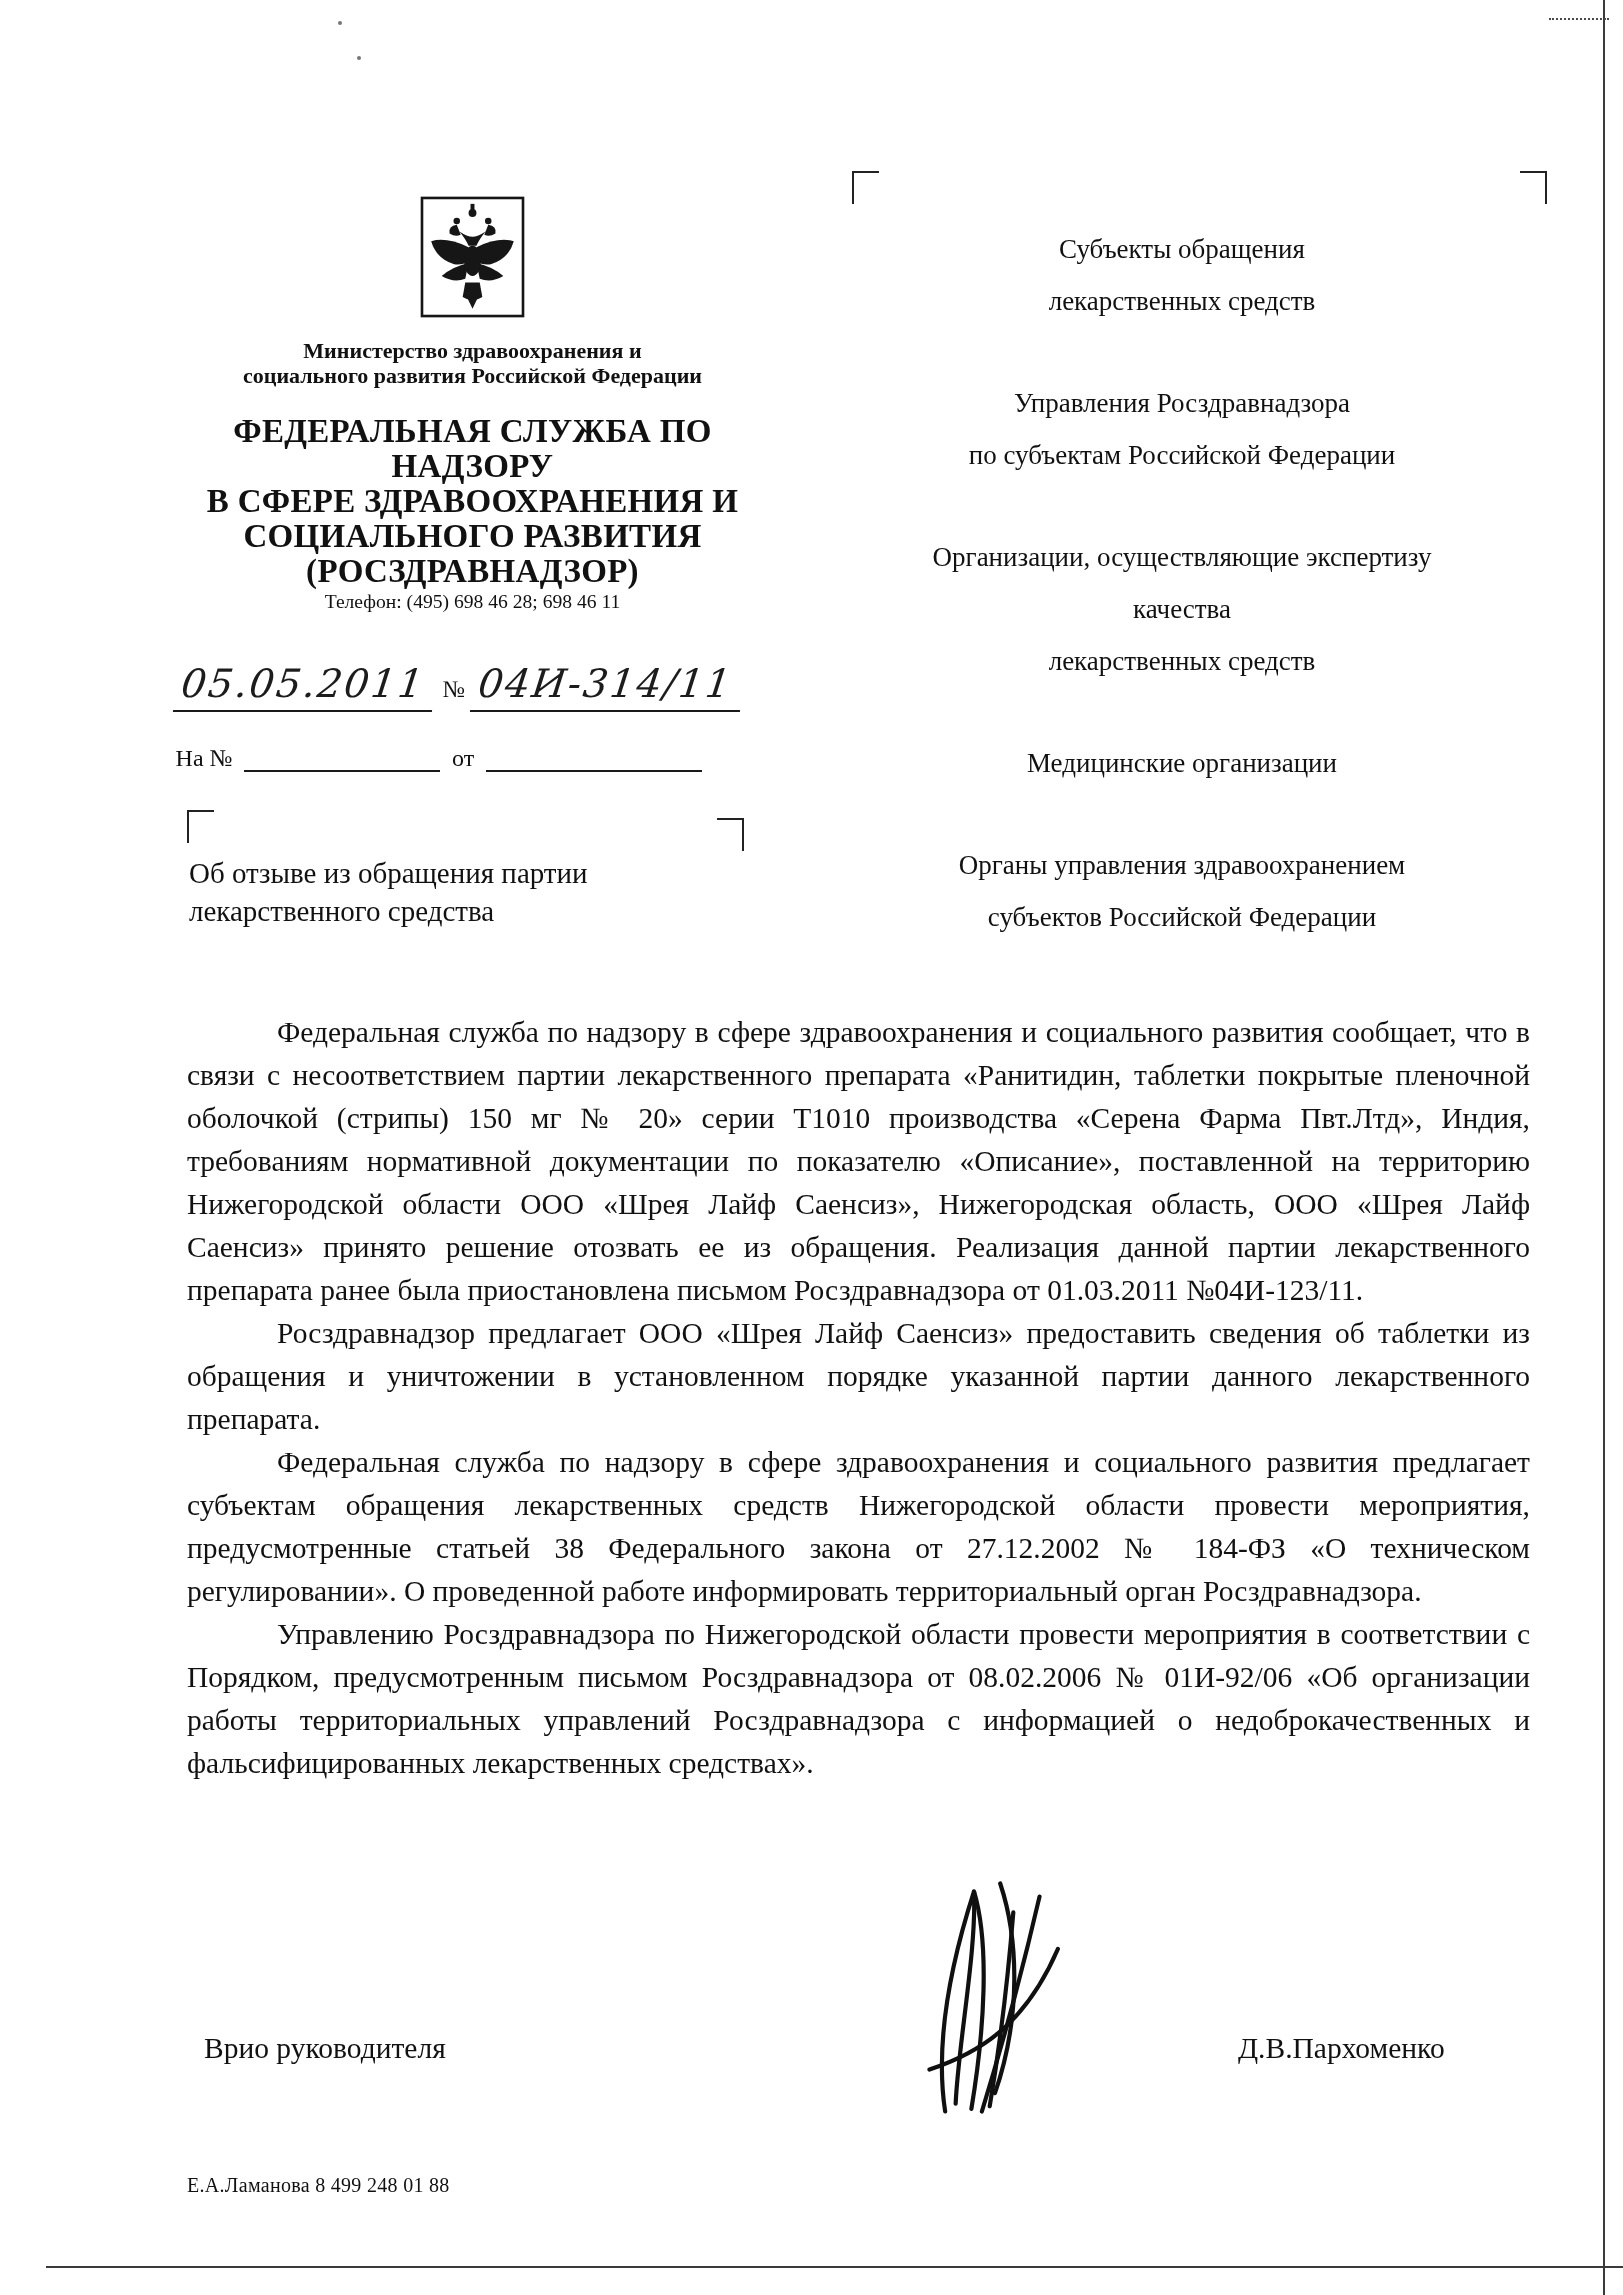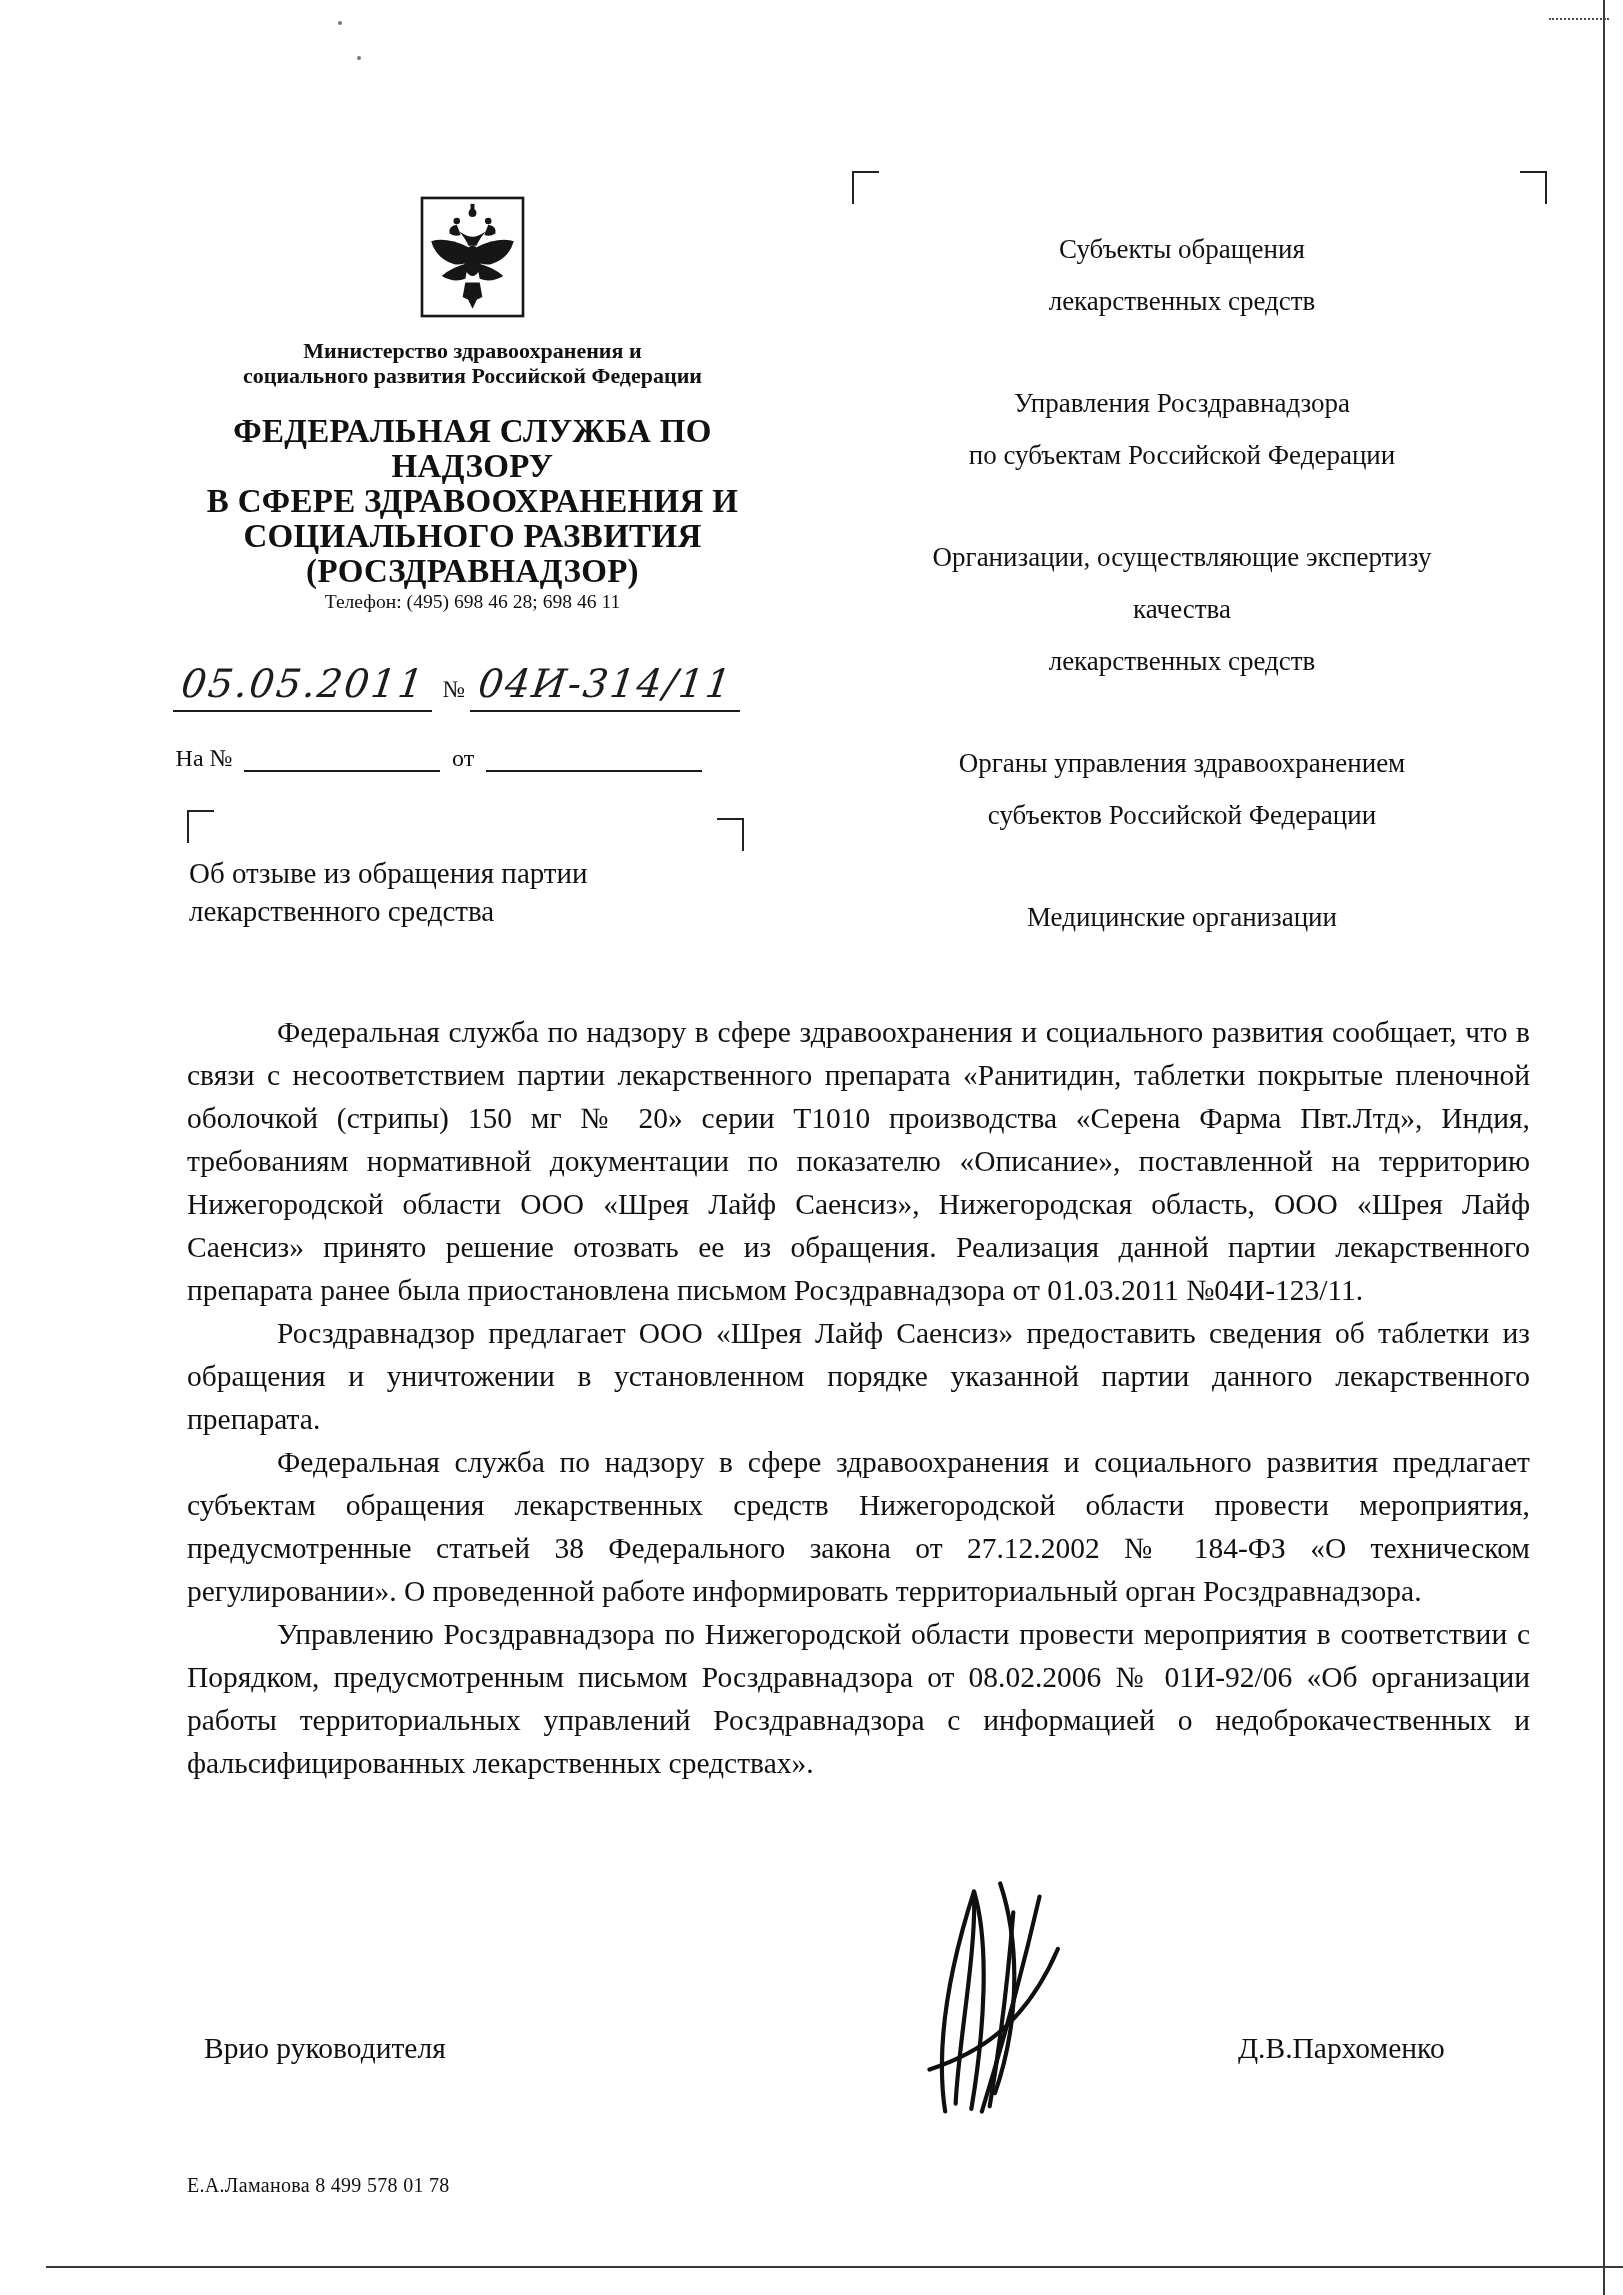--- a/index.html
+++ b/index.html
@@ -132,23 +132,23 @@
   </div>
 
   <div class="right-head">
     <div class="recipient preline">Субъекты обращения
 лекарственных средств</div>
     <div class="recipient preline">Управления Росздравнадзора
 по субъектам Российской Федерации</div>
     <div class="recipient preline">Организации, осуществляющие экспертизу
 качества
 лекарственных средств</div>
+    <div class="recipient preline">Медицинские организации</div>
     <div class="recipient preline">Органы управления здравоохранением
 субъектов Российской Федерации</div>
-    <div class="recipient preline">Медицинские организации</div>
   </div>
 
   <div class="subject preline">Об отзыве из обращения партии
 лекарственного средства</div>
 
   <div class="body-text">
     <p>Федеральная служба по надзору в сфере здравоохранения и социального развития сообщает, что в связи с несоответствием партии лекарственного препарата «Ранитидин, таблетки покрытые пленочной оболочкой (стрипы) 150 мг № 20» серии Т1010 производства «Серена Фарма Пвт.Лтд», Индия, требованиям нормативной документации по показателю «Описание», поставленной на территорию Нижегородской области ООО «Шрея Лайф Саенсиз», Нижегородская область, ООО «Шрея Лайф Саенсиз» принято решение отозвать ее из обращения. Реализация данной партии лекарственного препарата ранее была приостановлена письмом Росздравнадзора от 01.03.2011 №04И-123/11.</p>
     <p>Росздравнадзор предлагает ООО «Шрея Лайф Саенсиз» предоставить сведения об таблетки из обращения и уничтожении в установленном порядке указанной партии данного лекарственного препарата.</p>
     <p>Федеральная служба по надзору в сфере здравоохранения и социального развития предлагает субъектам обращения лекарственных средств Нижегородской области провести мероприятия, предусмотренные статьей 38 Федерального закона от 27.12.2002 № 184-ФЗ «О техническом регулировании». О проведенной работе информировать территориальный орган Росздравнадзора.</p>
     <p>Управлению Росздравнадзора по Нижегородской области провести мероприятия в соответствии с Порядком, предусмотренным письмом Росздравнадзора от 08.02.2006 № 01И-92/06 «Об организации работы территориальных управлений Росздравнадзора с информацией о недоброкачественных и фальсифицированных лекарственных средствах».</p>
@@ -162,16 +162,16 @@
         <path d="M78 8 C92 50 94 110 74 168"></path>
         <path d="M24 150 C60 138 96 118 122 58"></path>
         <path d="M108 18 C96 70 80 130 64 182"></path>
         <path d="M88 30 C84 80 78 130 70 178"></path>
       </g>
     </svg>
   </div>
   <div class="sig-position">Врио руководителя</div>
   <div class="sig-name">Д.В.Пархоменко</div>
 
-  <div class="footer-line">Е.А.Ламанова  8 499 578 01 78</div>
+  <div class="footer-line">Е.А.Ламанова  8 499 248 01 88</div>
 
 </div>
 
 
 </body></html>

